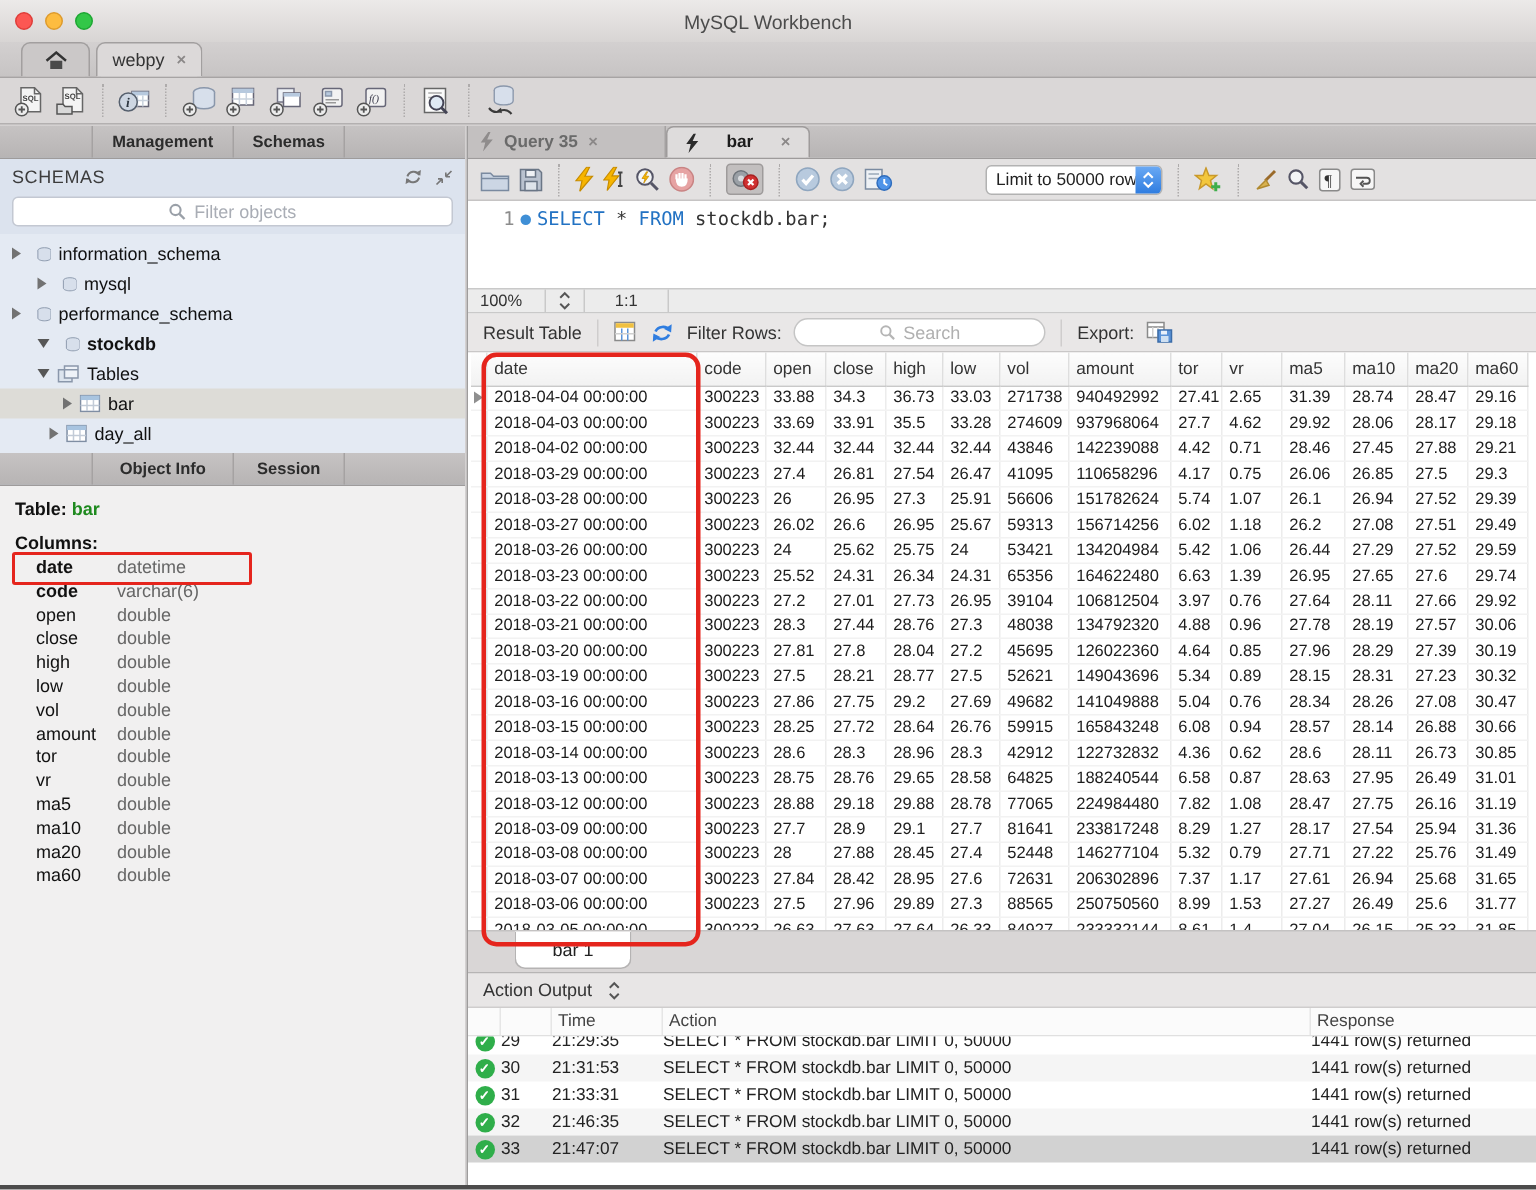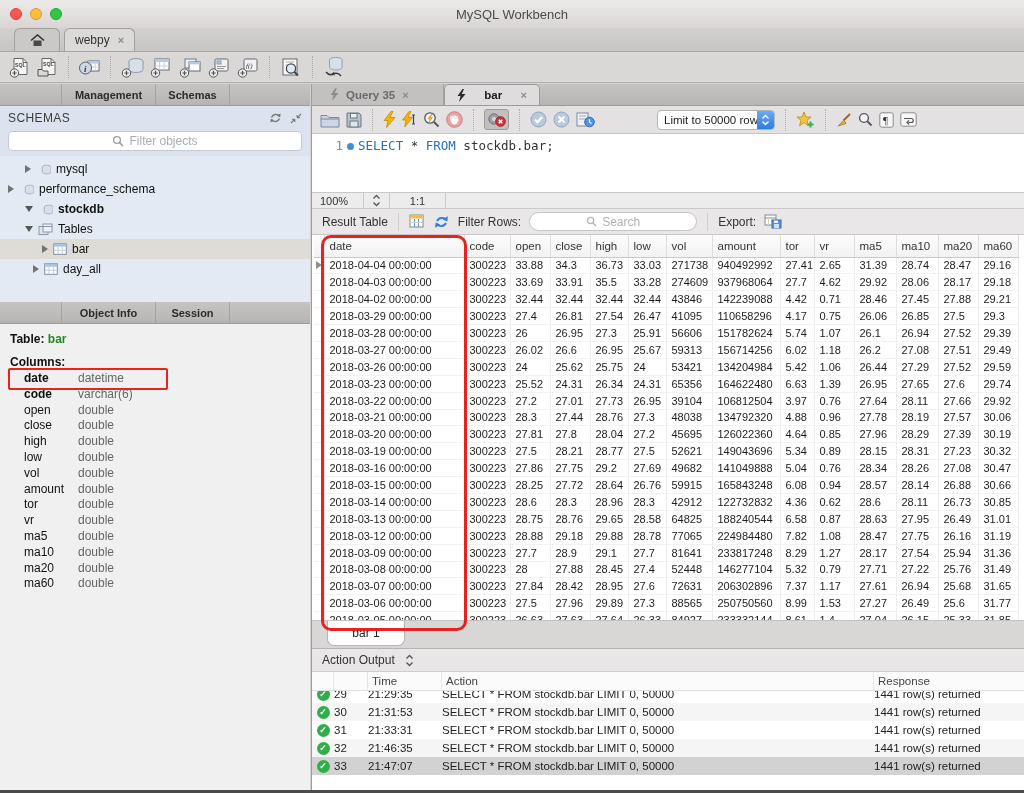--- a/index.html
+++ b/index.html
@@ -68,21 +68,21 @@
   .col-row{height:15.8px;display:flex;font-size:12px;}
   .col-row .cname{width:68px;padding-left:14px;color:#111;}
   .col-row .cname.b{font-weight:bold;}
   .col-row .ctype{color:#666;}
   .anno-box-side{position:absolute;left:8px;top:44px;width:160px;height:22px;
     border:2.5px solid #e5251d;border-radius:2px;pointer-events:none;}
 
   
   .query-tabbar{height:22px;background:linear-gradient(#c6c3c3,#b7b4b4);border-bottom:1px solid #9e9b9b;
     display:flex;align-items:stretch;flex:none;}
-  .qtab{display:flex;align-items:center;gap:7px;padding:0 18px;font-size:11.5px;font-weight:bold;}
+  .qtab{display:flex;align-items:center;gap:7px;padding:0 8px;font-size:11.5px;font-weight:bold;}
   .qtab.inactive{background:#c3c0c0;color:#6a6a6a;border-right:1px solid #a5a2a2;width:132px;}
   .qtab.active{background:#dedcdc;color:#1c1c1c;border:1px solid #9e9b9b;border-bottom:none;
     border-radius:5px 5px 0 0;width:96px;justify-content:space-between;padding:0 12px;}
 
   
   .editor-toolbar{height:28px;background:#e3e1e1;border-bottom:1px solid #c6c4c4;
     display:flex;align-items:center;padding-left:8px;gap:6px;flex:none;}
   .limit-select{margin-left:56px;width:118px;height:20px;background:#fff;border:1px solid #b2b2b2;border-radius:4px;
     display:flex;align-items:center;font-size:11.5px;color:#222;position:relative;}
   .limit-select .sel-label{padding-left:6px;flex:1;white-space:nowrap;overflow:hidden;}
@@ -121,21 +121,21 @@
     border-bottom:1px solid #f2f2f2;overflow:hidden;white-space:nowrap;}
   table.grid th:first-child,table.grid td:first-child{padding:0;border-right:1px solid #e2e2e2;}
   .row-marker{width:0;height:0;border-top:4px solid transparent;border-bottom:4px solid transparent;
     border-left:6px solid #8f8f8f;margin-left:2px;}
   .partial-row{height:8px;overflow:hidden;border-top:none;}
   .anno-box-grid{position:absolute;left:9px;top:0;width:146px;height:396px;border:3px solid #e5251d;
     border-radius:10px;pointer-events:none;}
 
   .result-tabstrip{height:29px;background:#d9d6d6;border-top:1px solid #c4c2c2;border-bottom:1px solid #b6b4b4;
     display:flex;flex:none;}
-  .rtab{margin-left:15px;width:78px;height:25px;background:#fff;border:1px solid #b5b3b3;border-top:none;
+  .rtab{margin-left:31px;width:78px;height:25px;background:#fff;border:1px solid #b5b3b3;border-top:none;
     border-radius:0 0 7px 7px;display:flex;align-items:center;justify-content:center;font-size:12px;color:#222;}
 
   
   .ao-titlebar{height:23px;background:#e8e6e6;border-bottom:1px solid #cfcdcd;display:flex;align-items:center;
     padding-left:10px;gap:10px;font-size:12px;color:#333;flex:none;}
   .ao-header{height:19px;background:#fbfbfb;border-bottom:1px solid #e0e0e0;display:flex;align-items:center;
     font-size:11.5px;color:#444;flex:none;}
   .ao-header .c{border-right:1px solid #e6e6e6;height:100%;display:flex;align-items:center;padding-left:4px;}
   .ao-body{flex:1;background:#fff;overflow:hidden;}
   .ao-row{height:18px;display:flex;align-items:center;font-size:11.5px;color:#222;}
@@ -315,20 +315,32 @@
           <svg width="12" height="12" viewBox="0 0 12 12">
               <circle cx="5" cy="5" r="3.4" fill="none" stroke="#9aa0a8" stroke-width="1.4"></circle>
               <line x1="7.6" y1="7.6" x2="11" y2="11" stroke="#9aa0a8" stroke-width="1.6"></line>
             </svg>
         </span>
         <span>Filter objects</span>
       </div>
     </div>
 
     <div class="tree" id="schema-tree">
+        <div class="tree-row" style="padding-left: 8px;">
+          <span class="tri-r"></span>
+          <span class="icn">
+            <svg width="15" height="13" viewBox="0 0 24 17">
+              <g transform="translate(5,0)">
+                <ellipse cx="12" cy="4.5" rx="7" ry="3" fill="#d7dfeb" stroke="#8a97ab"></ellipse>
+                <path d="M5 4.5v8c0 1.7 3.1 3 7 3s7-1.3 7-3v-8" fill="#d7dfeb" stroke="#8a97ab"></path>
+              </g>
+            </svg>
+          </span>
+          <span>information_schema</span>
+        </div>
         <div class="tree-row" style="padding-left: 25px;">
           <span class="tri-r"></span>
           <span class="icn">
             <svg width="15" height="13" viewBox="0 0 24 17">
               <g transform="translate(5,0)">
                 <ellipse cx="12" cy="4.5" rx="7" ry="3" fill="#d7dfeb" stroke="#8a97ab"></ellipse>
                 <path d="M5 4.5v8c0 1.7 3.1 3 7 3s7-1.3 7-3v-8" fill="#d7dfeb" stroke="#8a97ab"></path>
               </g>
             </svg>
           </span>

